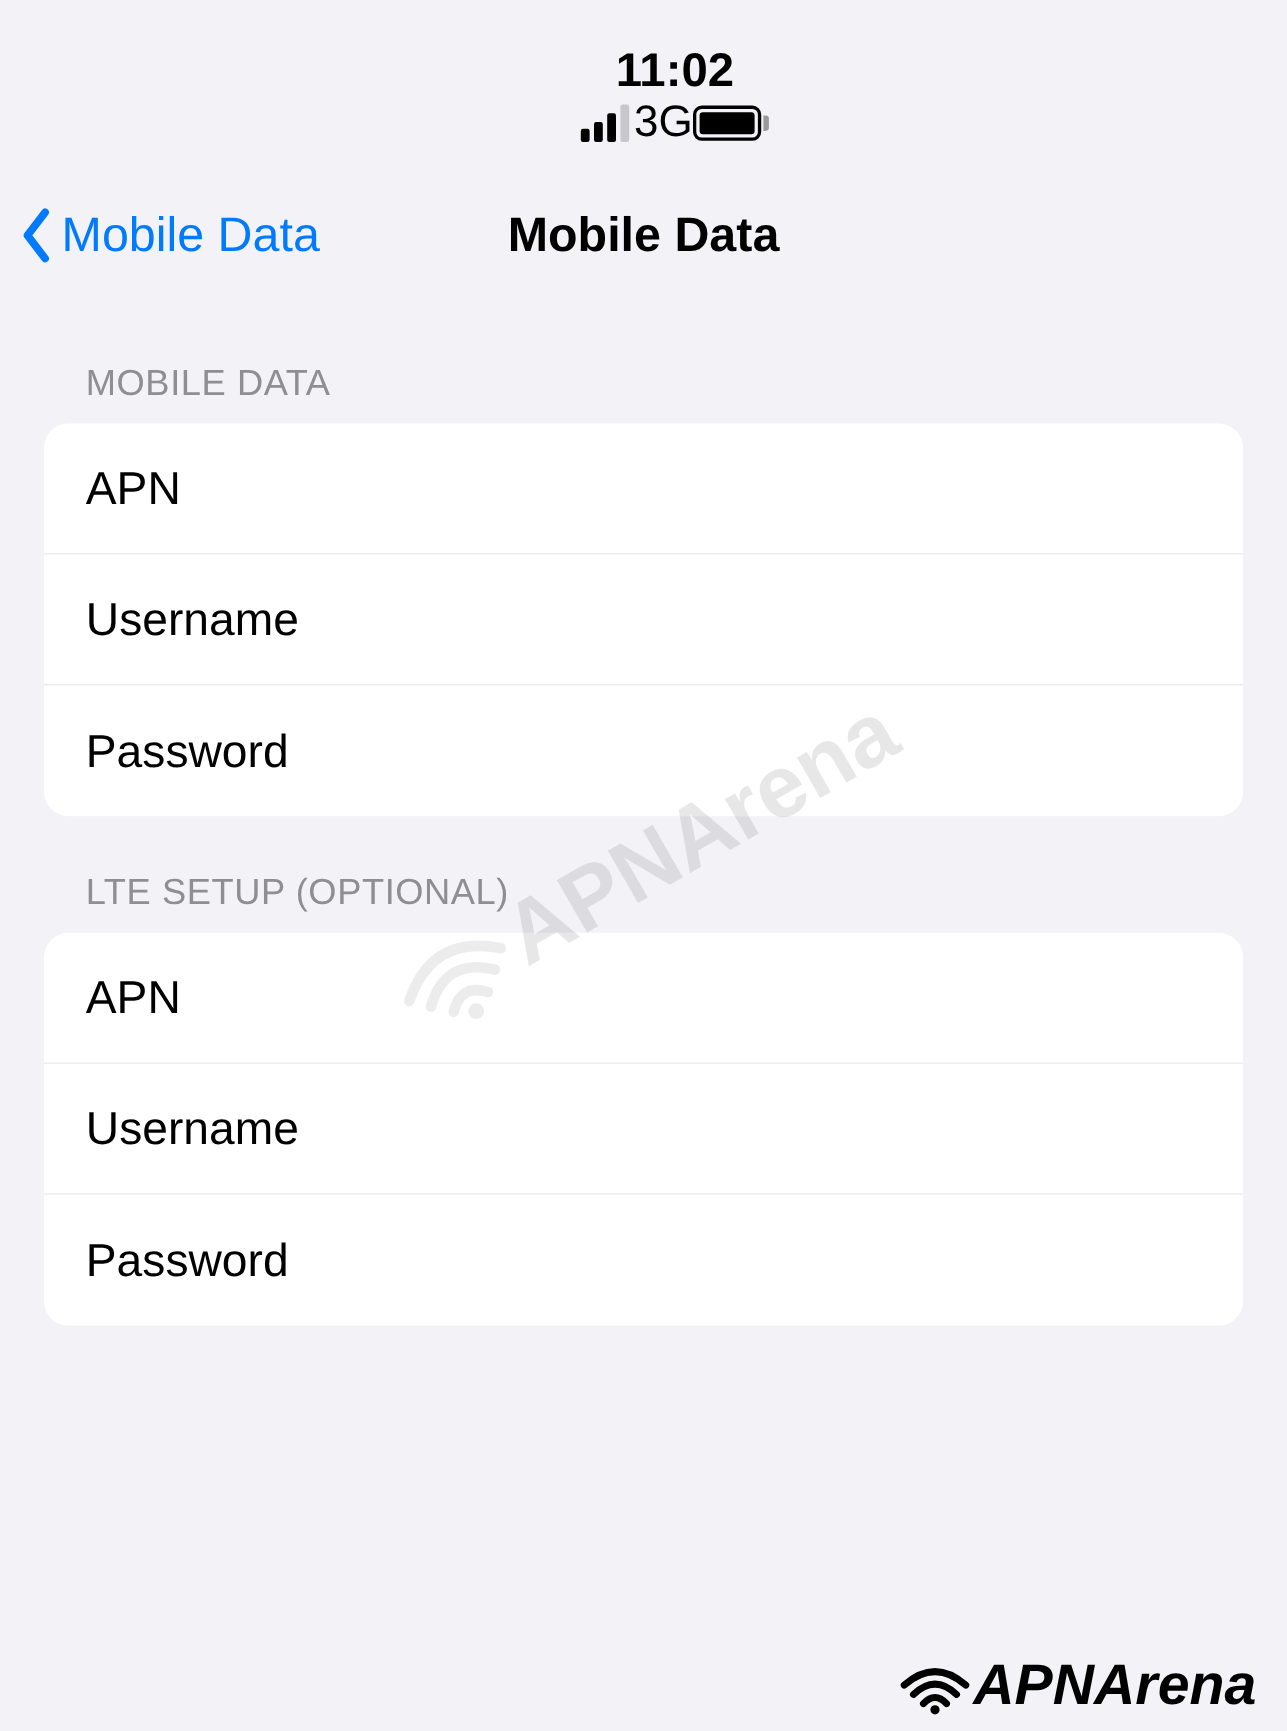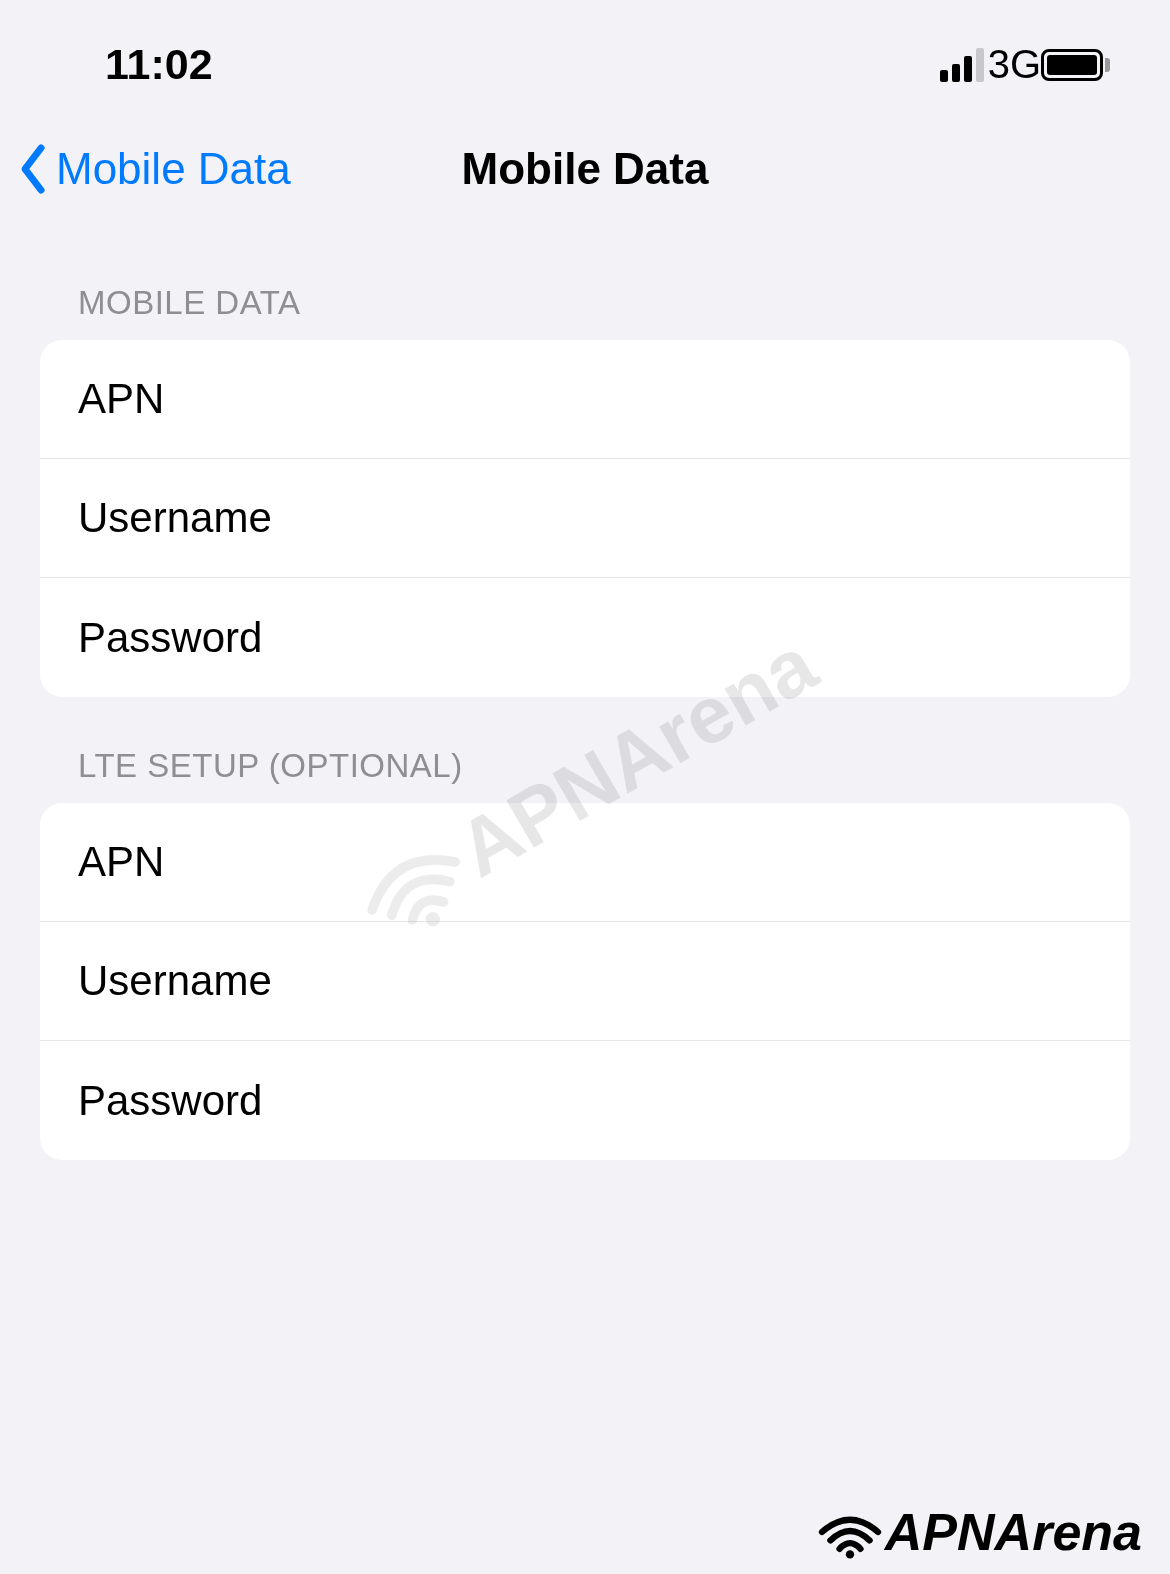--- a/index.html
+++ b/index.html
@@ -12,21 +12,22 @@
       width: 1170px;
       height: 1574px;
       background-color: #f2f2f7;
       position: relative;
       overflow: hidden;
     }
     .status-bar {
       display: flex;
       justify-content: space-between;
       align-items: center;
-      padding: 40px 60px 30px 105px;
+      padding: 40px 48px 30px 105px;
+      flex-direction: column;
     }
     .status-time {
       font-size: 43px;
       font-weight: 600;
       color: #000;
     }
     .status-right {
       display: flex;
       align-items: center;
     }

